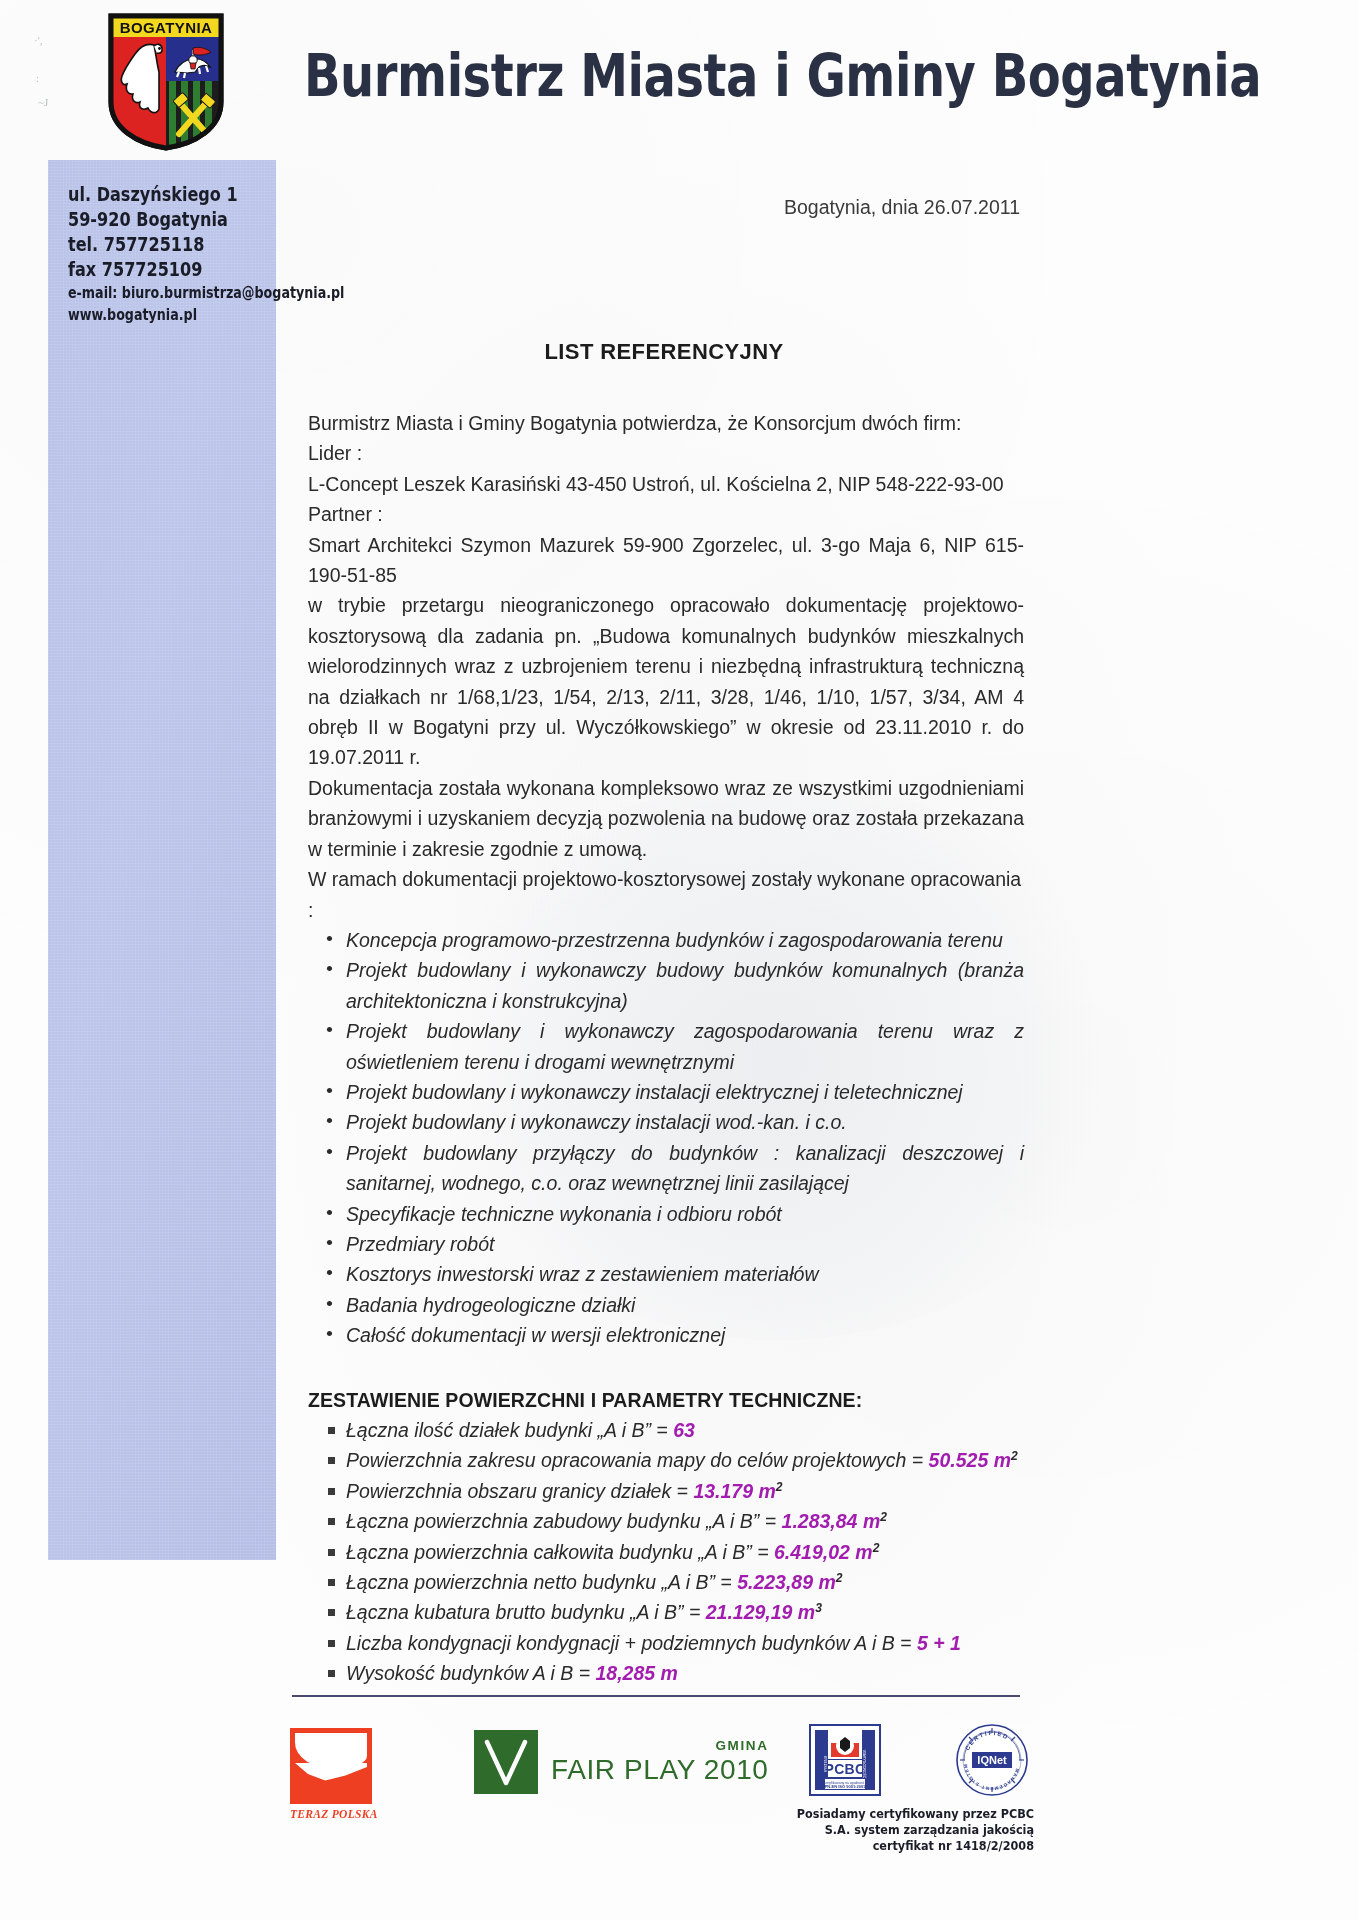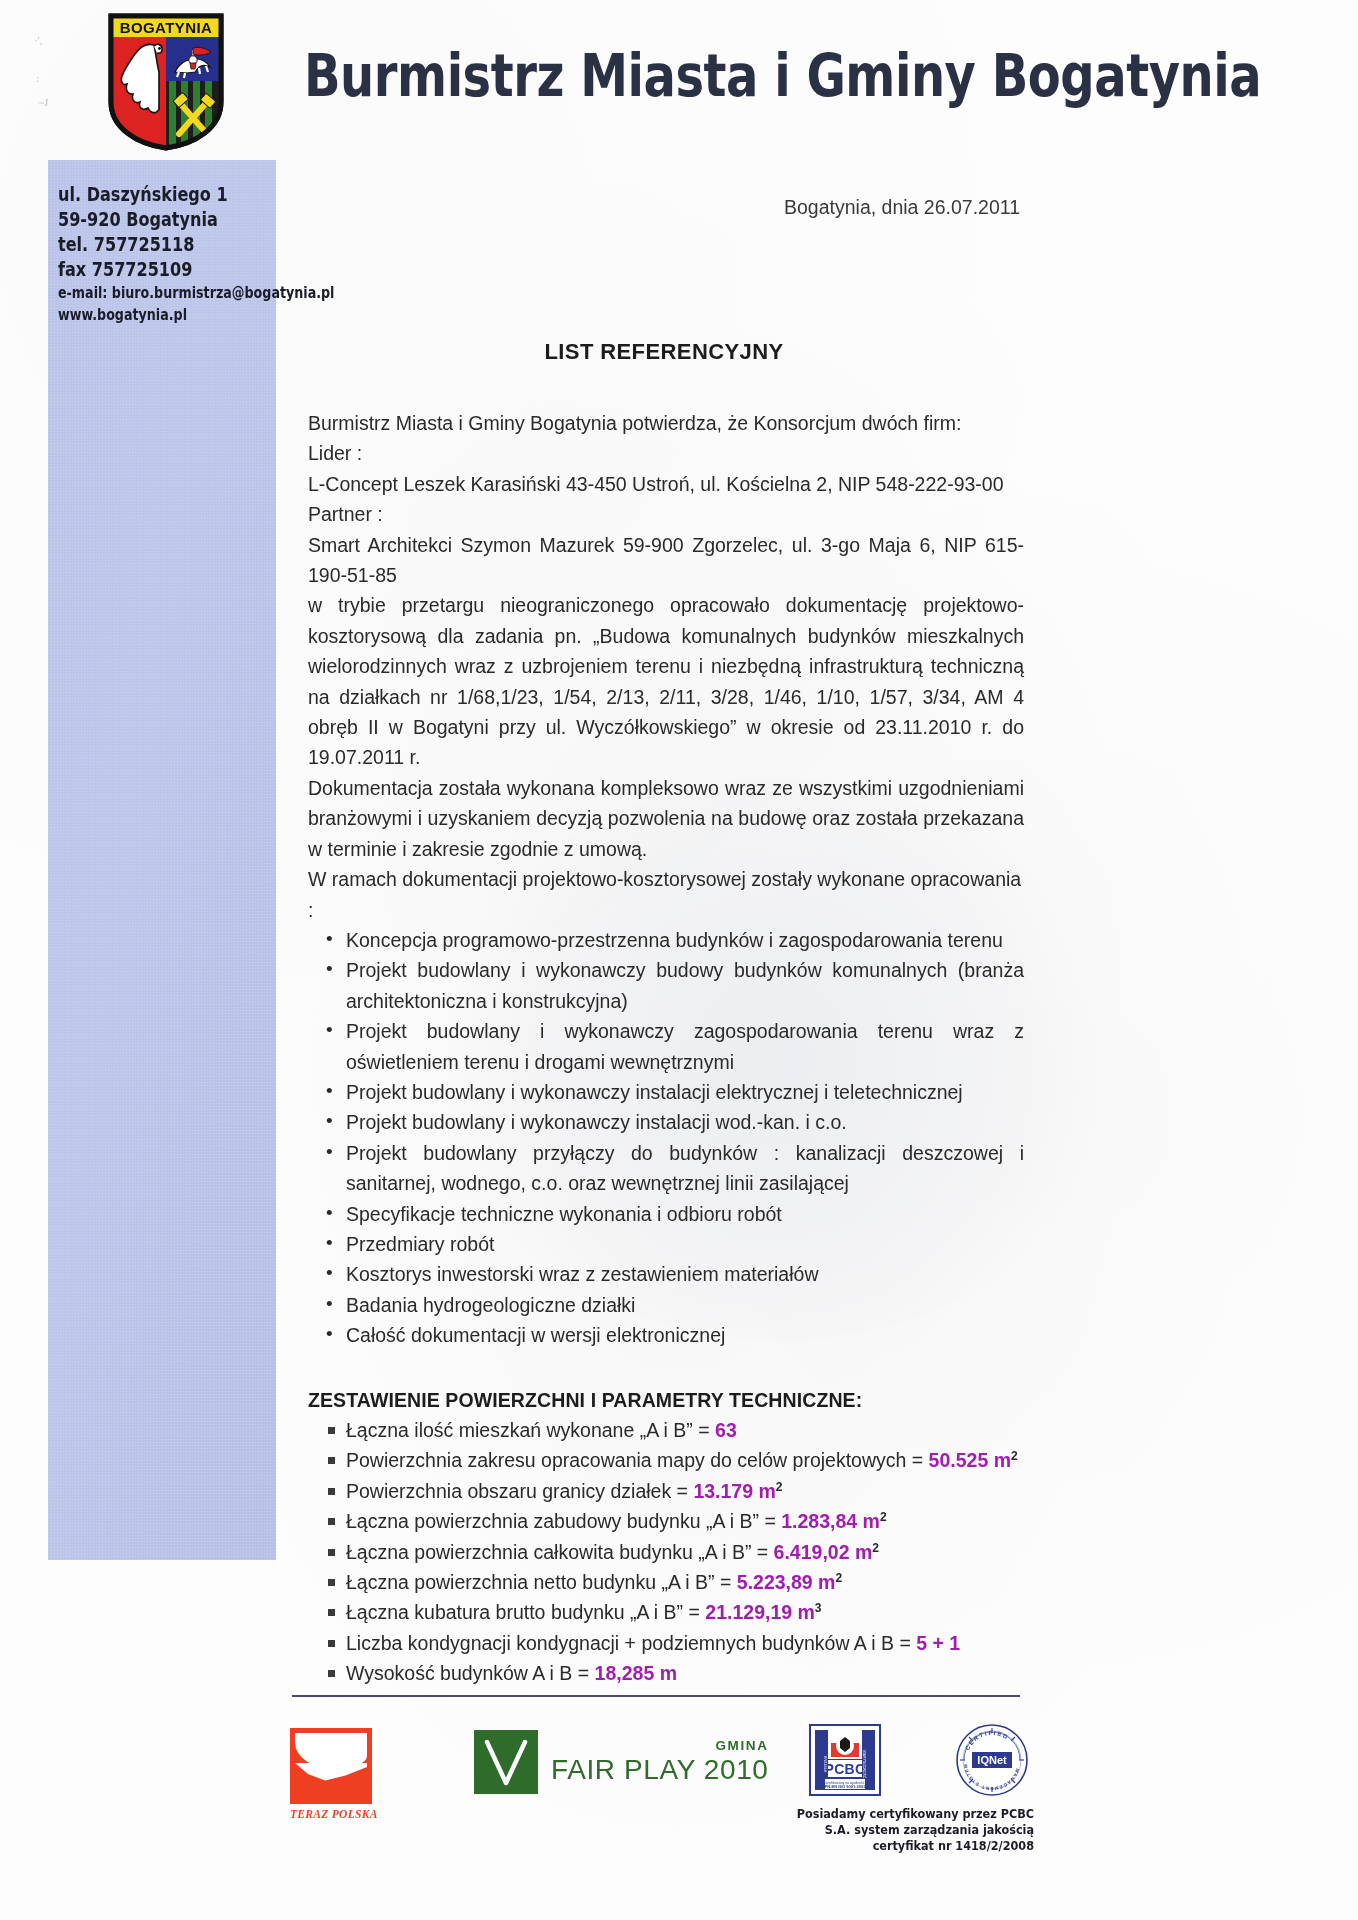--- a/index.html
+++ b/index.html
@@ -94,21 +94,21 @@
   .sidebar::after{
     content:"";
     position:absolute; inset:0;
     background-image:
       repeating-linear-gradient(0deg, rgba(255,255,255,0.10) 0px, rgba(255,255,255,0.10) 1px, transparent 1px, transparent 3px),
       repeating-linear-gradient(90deg, rgba(255,255,255,0.07) 0px, rgba(255,255,255,0.07) 1px, transparent 1px, transparent 3px);
     pointer-events:none;
   }
   .contact {
     position: absolute;
-    left: 58px;
+    left: 68px;
     top: 182px;
     width: 210px;
     font-family: "Liberation Sans Narrow", "DejaVu Sans Condensed", "Liberation Sans", sans-serif;
     font-weight: 700;
     color: #1a1c28;
     z-index: 3;
   }
   .contact .line {
     display:block;
     font-size: 19px;
@@ -148,20 +148,21 @@
     line-height: 30.4px;
     color: #2a2a2a;
   }
   .body-block p { margin: 0; }
   .just { text-align: justify; text-align-last: left; }
 
   ul.bullets, ul.squares {
     list-style: none;
     margin: 0;
     padding: 0;
+    font-style: italic;
   }
   ul.bullets > li, ul.squares > li {
     position: relative;
     padding-left: 38px;
     line-height: 30.4px;
   }
   ul.bullets > li::before {
     content: "•";
     position: absolute;
     left: 18px;
@@ -399,21 +400,21 @@
         <li class="just">Specyfikacje techniczne wykonania i odbioru robót</li>
         <li class="just">Przedmiary robót</li>
         <li class="just">Kosztorys inwestorski wraz z zestawieniem materiałów</li>
         <li class="just">Badania hydrogeologiczne działki</li>
         <li class="just">Całość dokumentacji w wersji elektronicznej</li>
       </ul>
 
     <div class="spacer-md"></div>
     <p class="section-head">ZESTAWIENIE POWIERZCHNI I PARAMETRY TECHNICZNE:</p>
     <ul class="squares" id="specs-list">
-        <li><span>Łączna ilość mieszkań wykonane „A i B” = </span><b>63</b></li>
+        <li><span>Łączna ilość działek budynki „A i B” = </span><b>63</b></li>
         <li><span>Powierzchnia zakresu opracowania mapy do celów projektowych = </span><b>50.525 m</b><sup style="font-weight: 700;">2</sup></li>
         <li><span>Powierzchnia obszaru granicy działek  = </span><b>13.179 m</b><sup style="font-weight: 700;">2</sup></li>
         <li><span>Łączna  powierzchnia zabudowy  budynku „A i B” = </span><b>1.283,84 m</b><sup style="font-weight: 700;">2</sup></li>
         <li><span>Łączna powierzchnia całkowita budynku „A i B” = </span><b>6.419,02 m</b><sup style="font-weight: 700;">2</sup></li>
         <li><span>Łączna  powierzchnia netto budynku „A i B” = </span><b>5.223,89 m</b><sup style="font-weight: 700;">2</sup></li>
         <li><span>Łączna kubatura brutto budynku „A i B” = </span><b>21.129,19 m</b><sup style="font-weight: 700;">3</sup></li>
         <li><span>Liczba kondygnacji kondygnacji + podziemnych budynków A i B = </span><b>5 + 1</b></li>
         <li><span>Wysokość budynków A i B = </span><b>18,285 m</b></li>
       </ul>
   </div>

